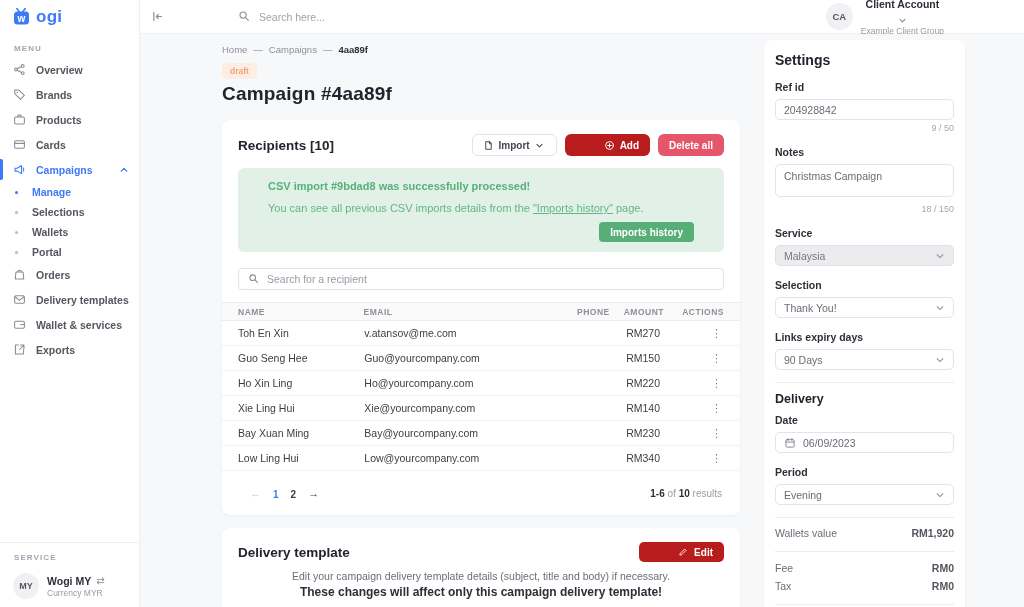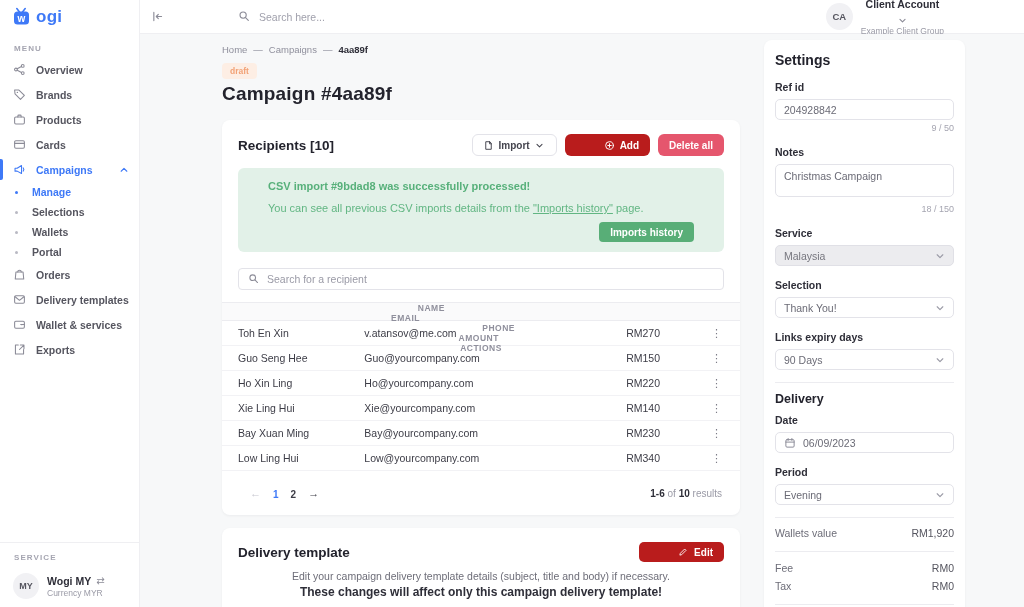--- a/index.html
+++ b/index.html
@@ -74,21 +74,21 @@
   .alert-text .alert-link { text-decoration:underline; cursor:pointer; }
   .alert-btn-row { display:flex; justify-content:flex-end; margin-top:8px; }
 
   .recipient-search { margin-top:16px; height:22px; border:1px solid #e3e3e9; border-radius:4px; display:flex; align-items:center; gap:7px; padding:0 9px; background:#fff; }
   .recipient-search .search-glyph { width:12px; height:12px; color:#8b8b97; display:flex; }
   .recipient-search input { border:none; outline:none; flex:1; font-size:10.5px; color:#55555f; font-family:inherit; }
   .recipient-search input::placeholder { color:#9a9aa6; }
 
   .table { margin:12px -16px 0; }
   .trow { display:flex; align-items:center; padding:0 16px; }
-  .thead { background:#fafafb; border-top:1px solid #ececf0; border-bottom:1px solid #ececf0; height:19px;flex-direction:column; }
+  .thead { background:#fafafb; border-top:1px solid #ececf0; border-bottom:1px solid #ececf0; height:19px; }
   .th { font-size:8.5px; font-weight:700; color:#8f8f9c; letter-spacing:.5px; }
   .tbody .trow { height:25px; border-bottom:1px solid #f2f2f5; font-size:10.5px; color:#3c3c46; }
   .c0 { width:26%; } .c1 { width:37%; } .c2 { width:14%; text-align:right; } .c3 { width:15%; padding-left:14px; } .c4 { flex:1; text-align:right; }
   .more-dots { color:#7b7b86; font-size:11px; cursor:pointer; padding:0 2px; }
 
   .pagination-row { display:flex; align-items:center; padding:13px 2px 13px 6px; }
   .pag-arrow { font-size:11px; color:#3c3c46; cursor:pointer; padding:0 6px; }
   .pag-arrow.disabled { color:#c6c6cf; }
   .page { font-size:10px; font-weight:600; color:#3c3c46; padding:0 6px; cursor:pointer; }
   .page.active { color:#3e79f7; }
@@ -109,21 +109,21 @@
   textarea.text-area { margin-top:6px; width:100%; height:33px; border:1px solid #e3e3e9; border-radius:5px; padding:5px 8px; font-size:10.5px; color:#6b6b76; font-family:inherit; outline:none; resize:none; }
   .counter { text-align:right; font-size:9px; color:#a5a5b1; margin-top:3px; }
   .select { margin-top:6px; height:21px; border:1px solid #e3e3e9; border-radius:5px; display:flex; align-items:center; padding:0 8px; font-size:10.5px; color:#6b6b76; cursor:pointer; background:#fff; }
   .select.disabled { background:#ececef; border-color:#e0e0e6; color:#77777f; cursor:default; }
   .select .chev { margin-left:auto; width:10px; height:10px; color:#9a9aa6; display:flex; }
   .date-input { margin-top:6px; height:21px; border:1px solid #e3e3e9; border-radius:5px; display:flex; align-items:center; gap:7px; padding:0 8px; font-size:10.5px; color:#6b6b76; cursor:pointer; background:#fff; }
   .date-input .cal { width:12px; height:12px; color:#8b8b97; display:flex; }
   .panel-divider { height:1px; background:#ececf0; margin-top:12px; }
   .section-title { font-size:12.5px; font-weight:800; color:#23232d; margin-top:9px; }
   .summary-row { display:flex; align-items:center; font-size:10.5px; color:#6d6d78; padding:6px 0; }
-  .summary-row .val { margin-left:auto; color:#55555f; }
+  .summary-row .val { margin-left:auto; color:#55555f;font-weight:bold; }
   .summary-row.first { padding-top:9px; padding-bottom:9px; }
   .total-row { display:flex; align-items:center; padding:11px 0 9px; }
 </style>
 </head>
 <body>
 
 <div class="app">
 
   <aside class="sidebar">
     <div class="logo-wrap">

